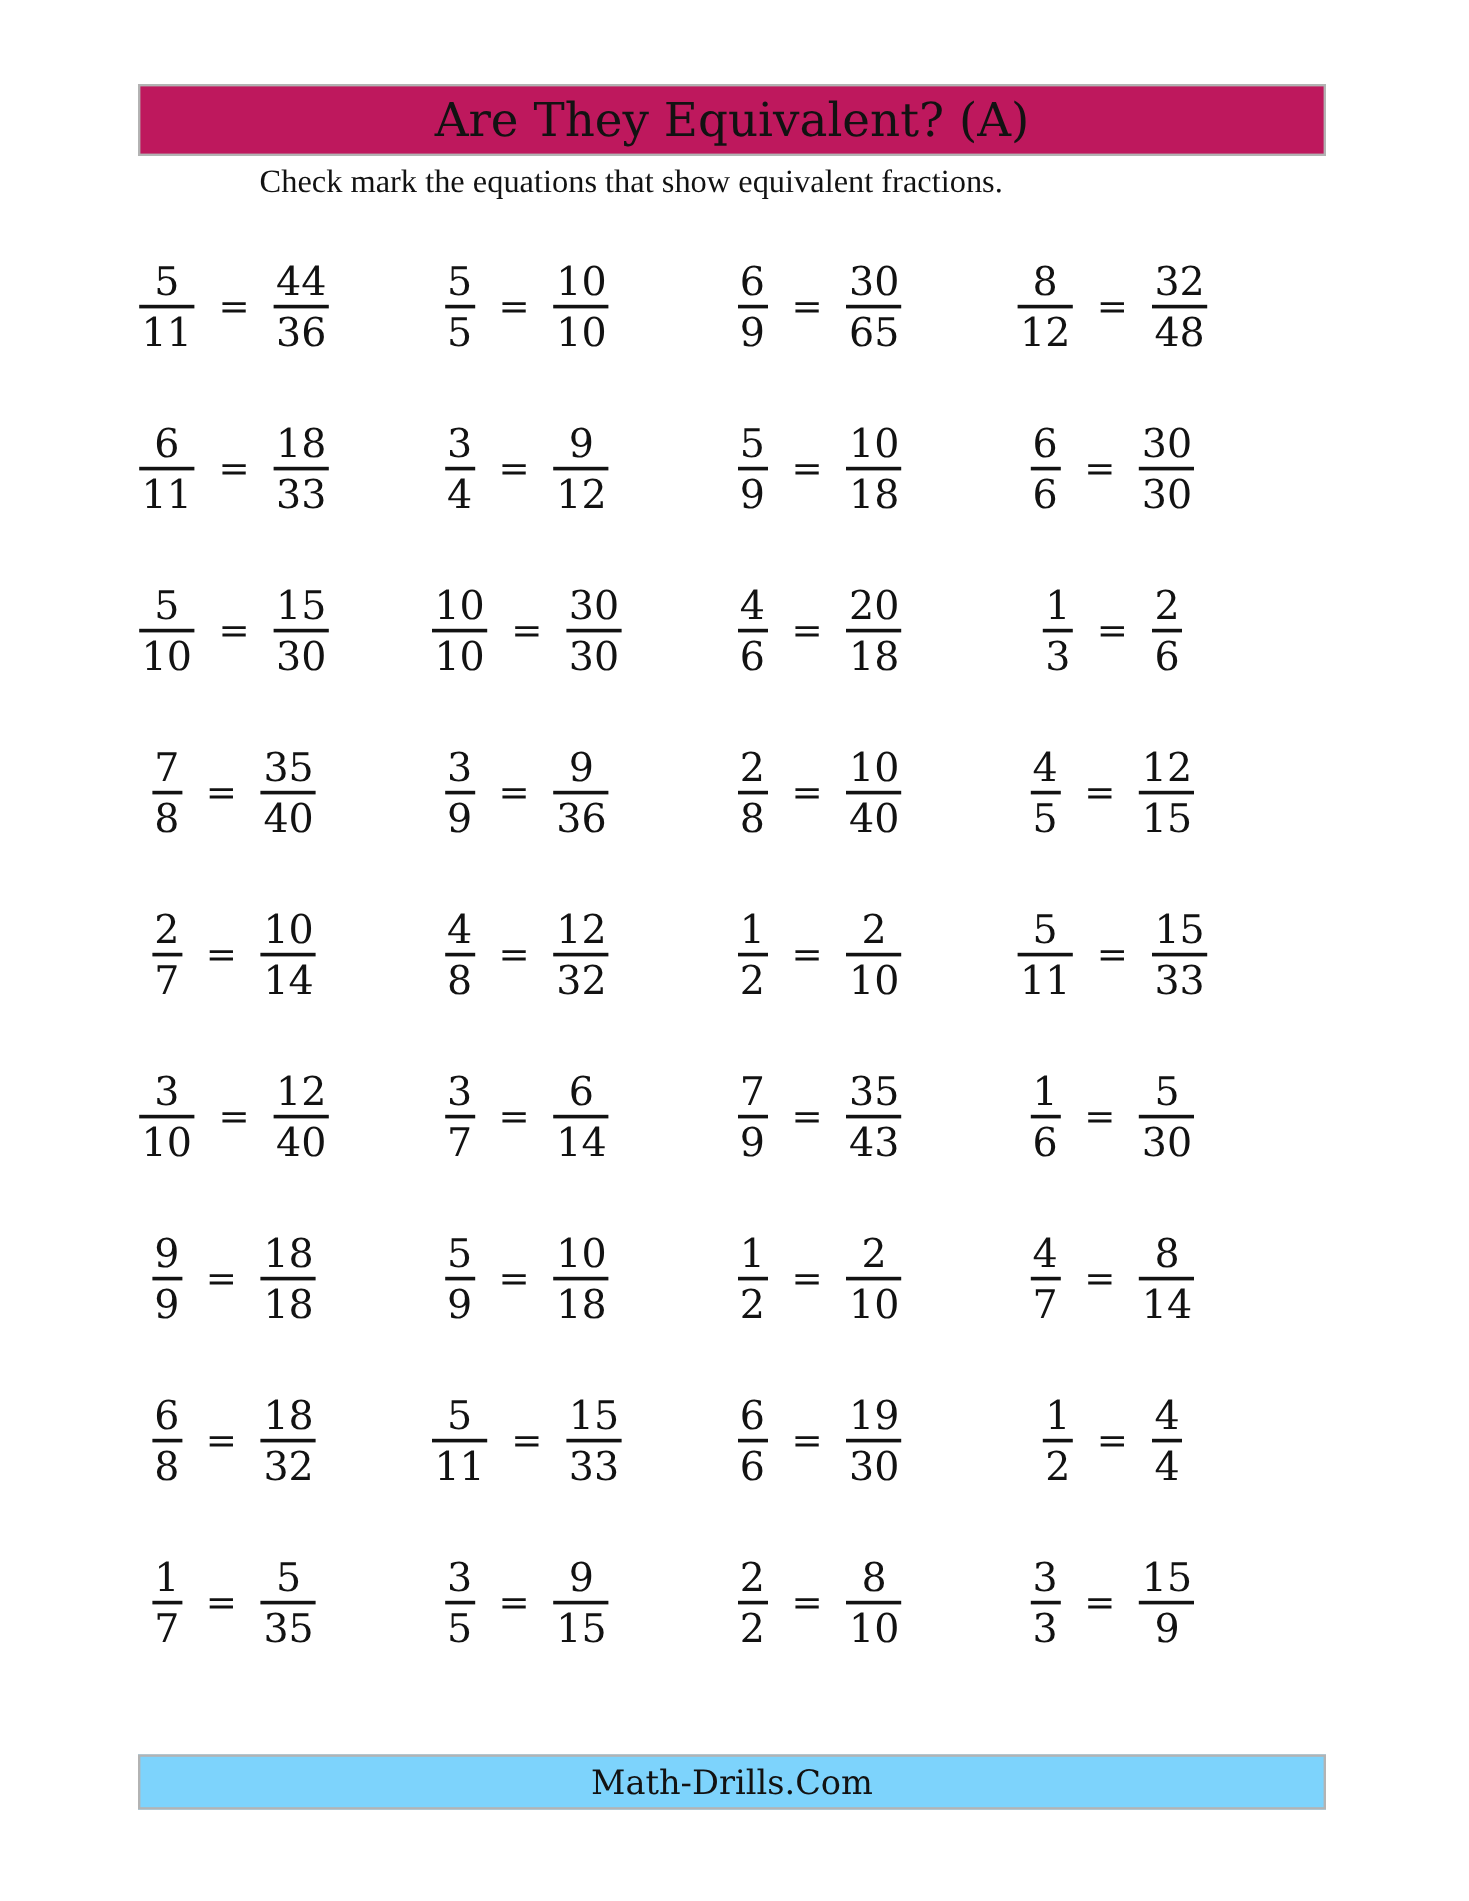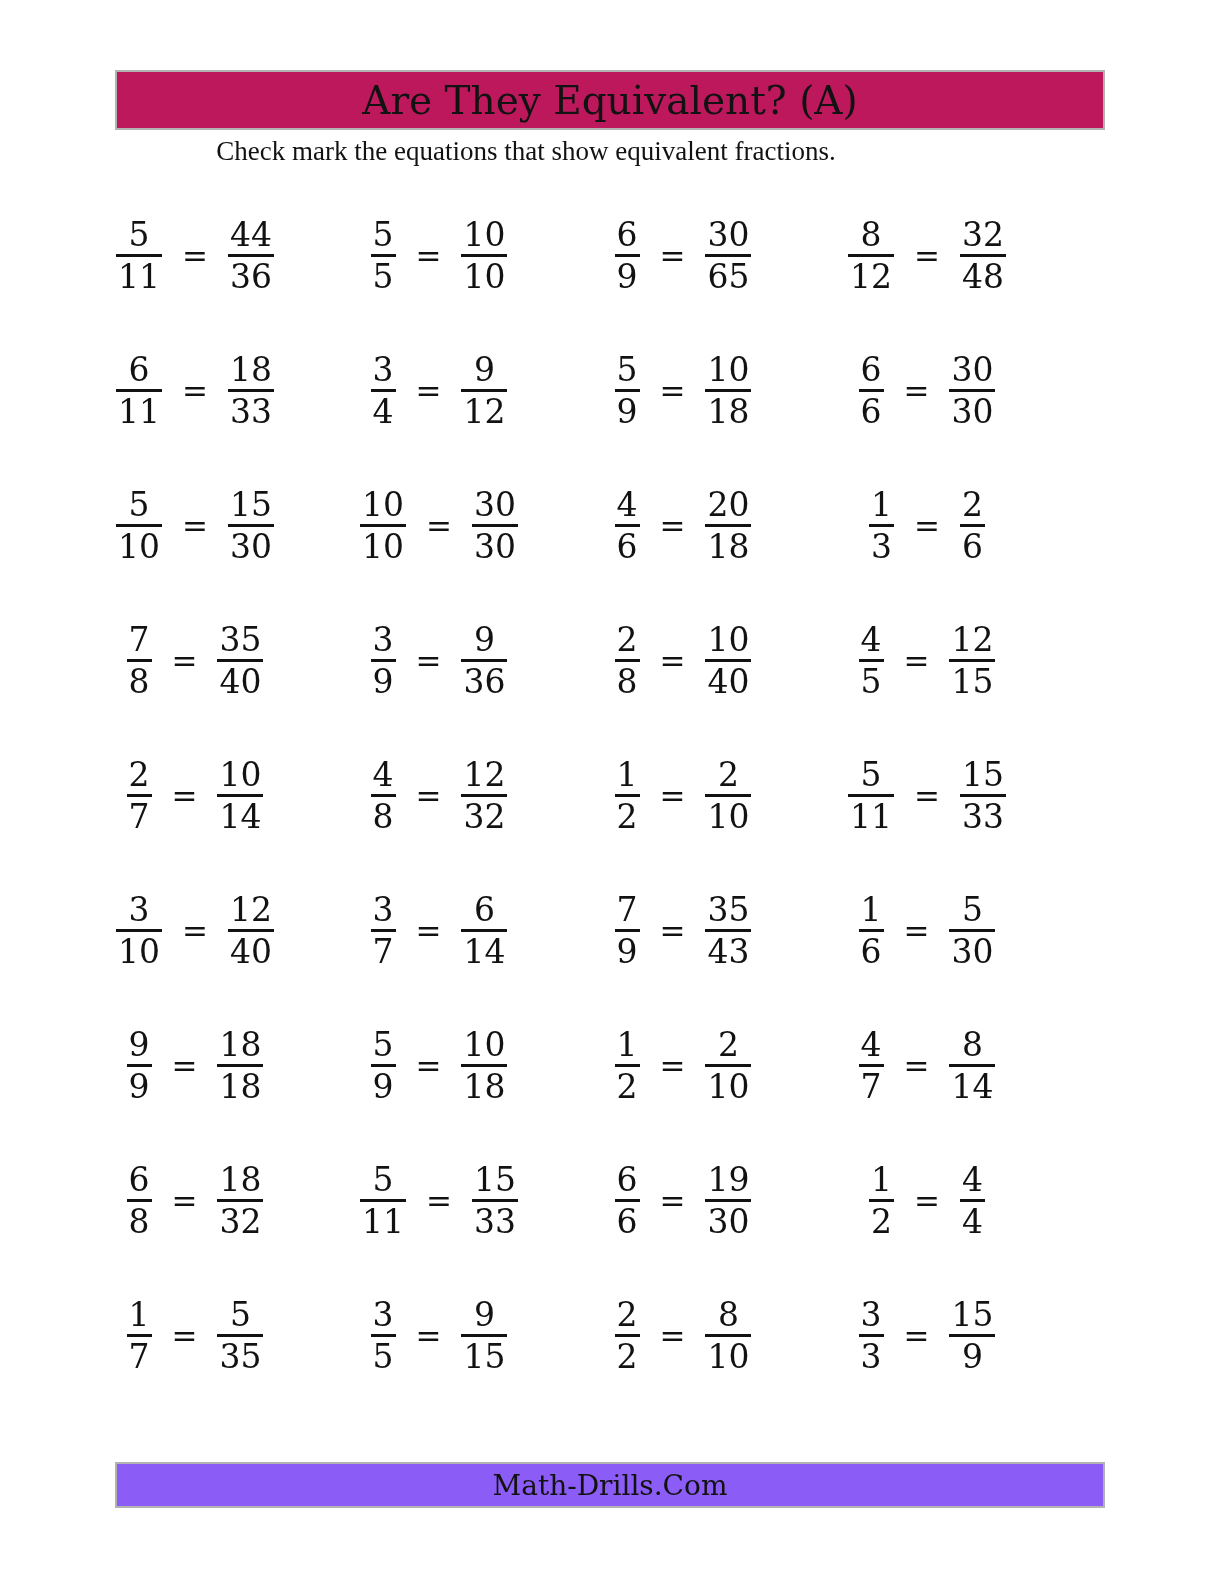--- a/index.html
+++ b/index.html
@@ -65,21 +65,21 @@
   .eqsign{
     font-size:31px;
     font-family:"DejaVu Serif", serif;
     transform:translateY(1px);
   }
   .footerbox{
     position:absolute;left:115px;top:1462px;
     width:986px;height:42px;
     border:2px solid var(--border);
     display:flex;align-items:center;justify-content:center;
-    background:#8b5cf6;
+    background:#7dd3fc;
   }
   .footer-text{
     font-size:28px;
     font-family:"DejaVu Serif", serif;
     color:#121212;
   }
 </style>
 </head>
 <body>
 

